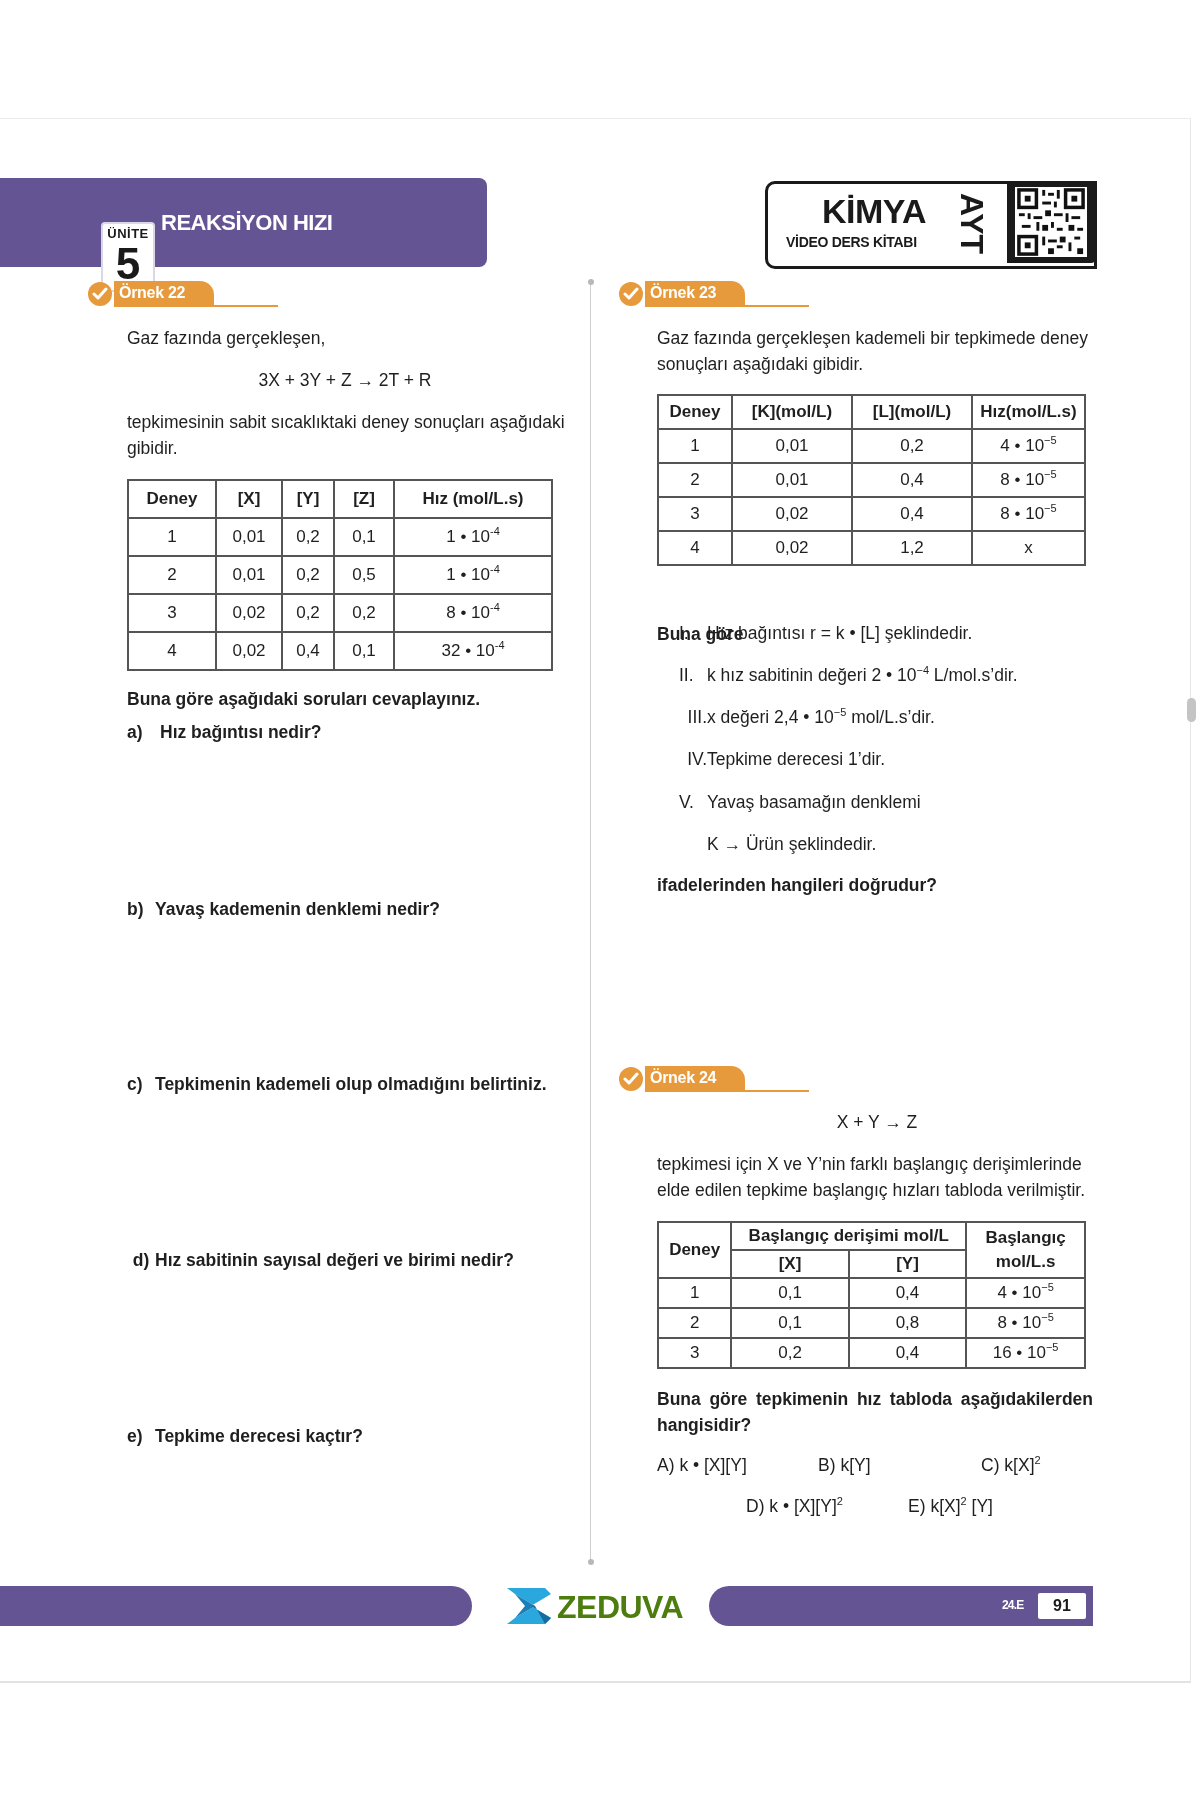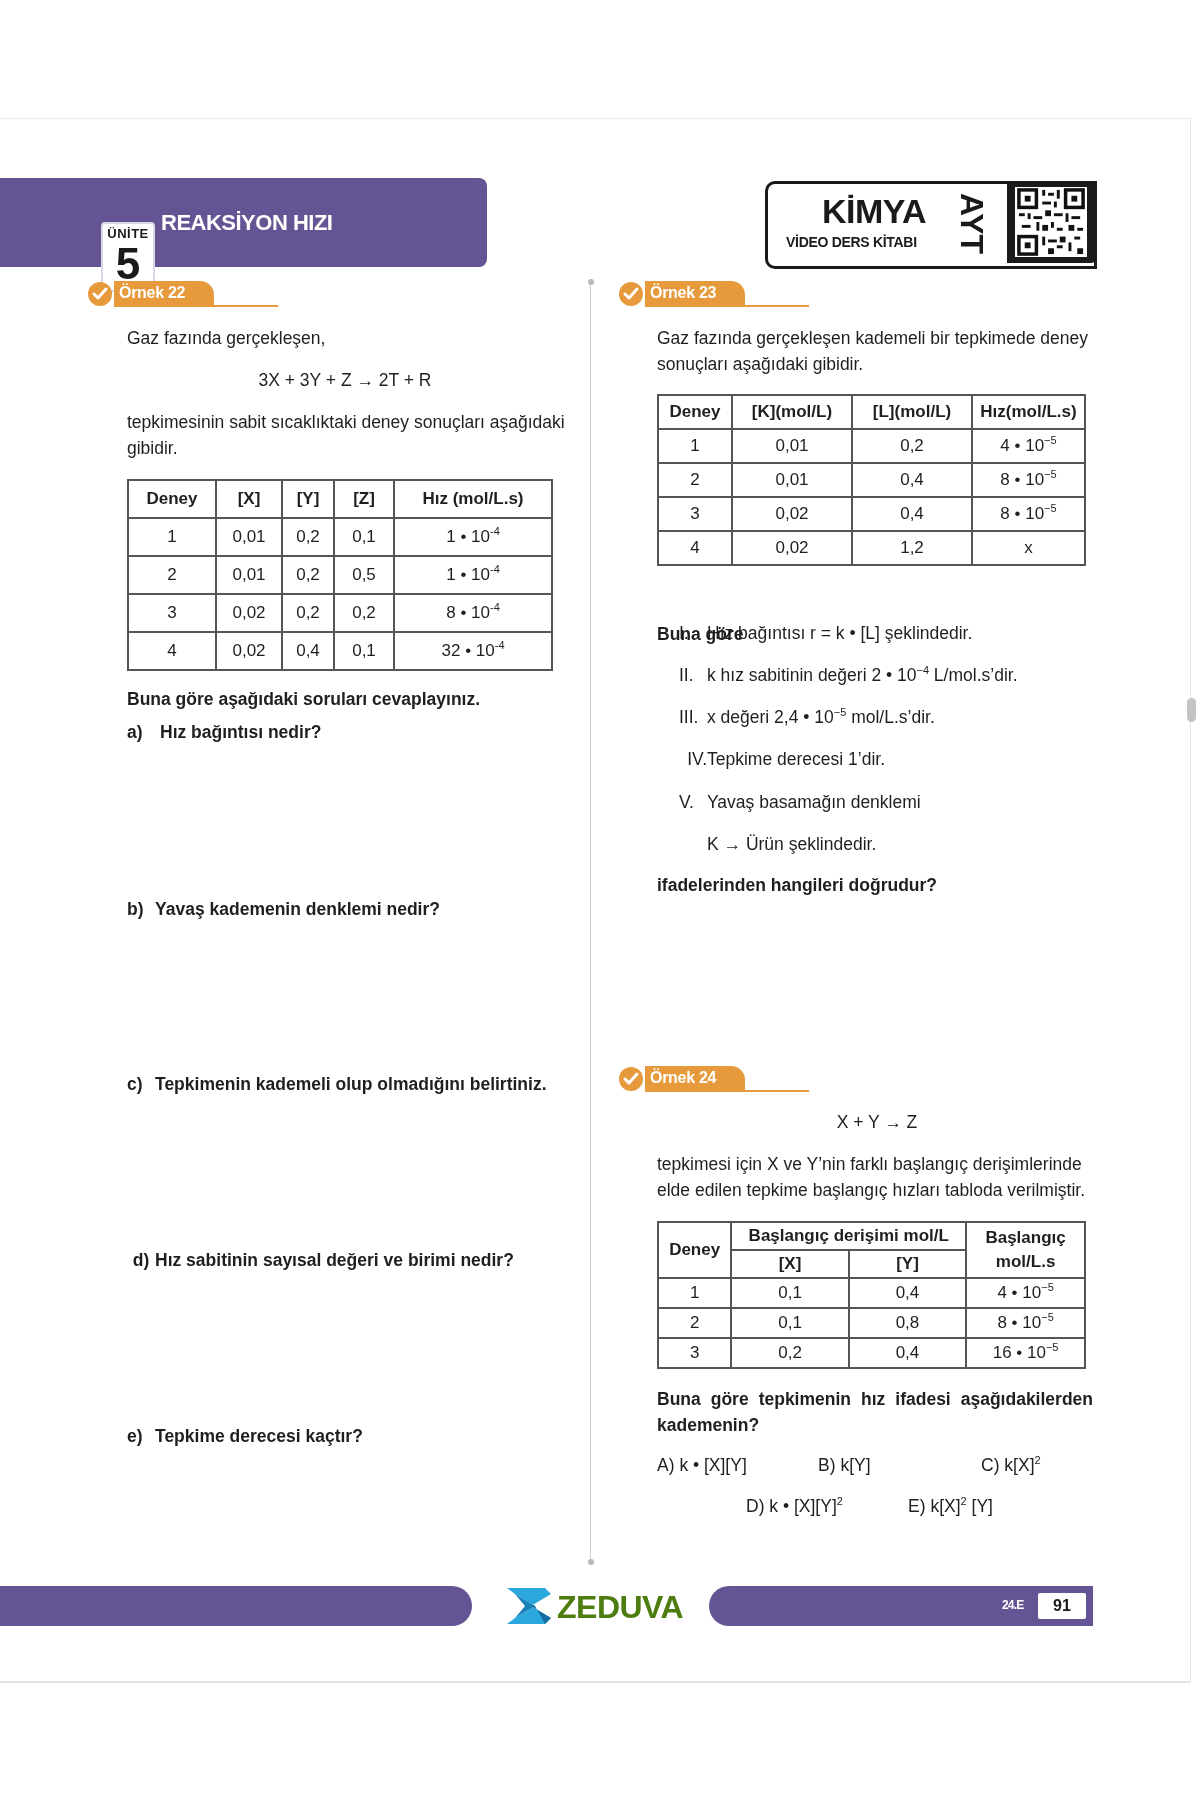--- a/index.html
+++ b/index.html
@@ -272,21 +272,21 @@
 
 <div class="txt bold" style="left:657px; top:577px;margin-top:44px;">Buna göre</div>
 
 <div class="txt" style="left:679px; top:620px;">
   <span style="display:inline-block; width:28px;">I.</span><span>Hız bağıntısı r = k • [L] şeklindedir.</span>
 </div>
 <div class="txt" style="left:679px; top:662px;">
   <span style="display:inline-block; width:28px;">II.</span><span>k hız sabitinin değeri 2 • 10</span><sup>−4</sup><span> L/mol.s’dir.</span>
 </div>
 <div class="txt" style="left:679px; top:704px;">
-  <span style="display:inline-block; width:28px;">III.</span><span>x değeri 2,4 • 10</span><sup>−5</sup><span> mol/L.s’dir.</span>
+  <span style="display:inline-block; width:28px;text-align:right;">III.</span><span>x değeri 2,4 • 10</span><sup>−5</sup><span> mol/L.s’dir.</span>
 </div>
 <div class="txt" style="left:679px; top:746px;">
   <span style="display:inline-block; width:28px;text-align:right;">IV.</span><span>Tepkime derecesi 1’dir.</span>
 </div>
 <div class="txt" style="left:679px; top:789px;">
   <span style="display:inline-block; width:28px;">V.</span><span>Yavaş basamağın denklemi</span>
 </div>
 <div class="txt" style="left:707px; top:831px;">K → Ürün şeklindedir.</div>
 
 <div class="txt bold" style="left:657px; top:872px;">ifadelerinden hangileri doğrudur?</div>
@@ -333,21 +333,21 @@
   </tr>
   <tr style="height:30px;">
     <td>3</td>
     <td>0,2</td>
     <td>0,4</td>
     <td><span>16 • 10</span><sup>−5</sup></td>
   </tr>
 </tbody>
   </table>
 
-<div class="txt bold" style="left:657px; top:1386px; width:436px; text-align:justify; text-align-last:left; word-spacing:3px;">Buna göre tepkimenin hız ifadesi aşağıdakilerden kademenin?</div>
+<div class="txt bold" style="left:657px; top:1386px; width:436px; text-align:justify; text-align-last:left; word-spacing:3px;">Buna göre tepkimenin hız tabloda aşağıdakilerden hangisidir?</div>
 
 <div class="txt" style="left:657px; top:1452px;">
   <span>A)</span> <span>k • [X][Y]</span>
 </div>
 <div class="txt" style="left:818px; top:1452px;">
   <span>B)</span> <span>k[Y]</span>
 </div>
 <div class="txt" style="left:981px; top:1452px;">
   <span>C)</span> <span>k[X]</span><sup>2</sup>
 </div>

